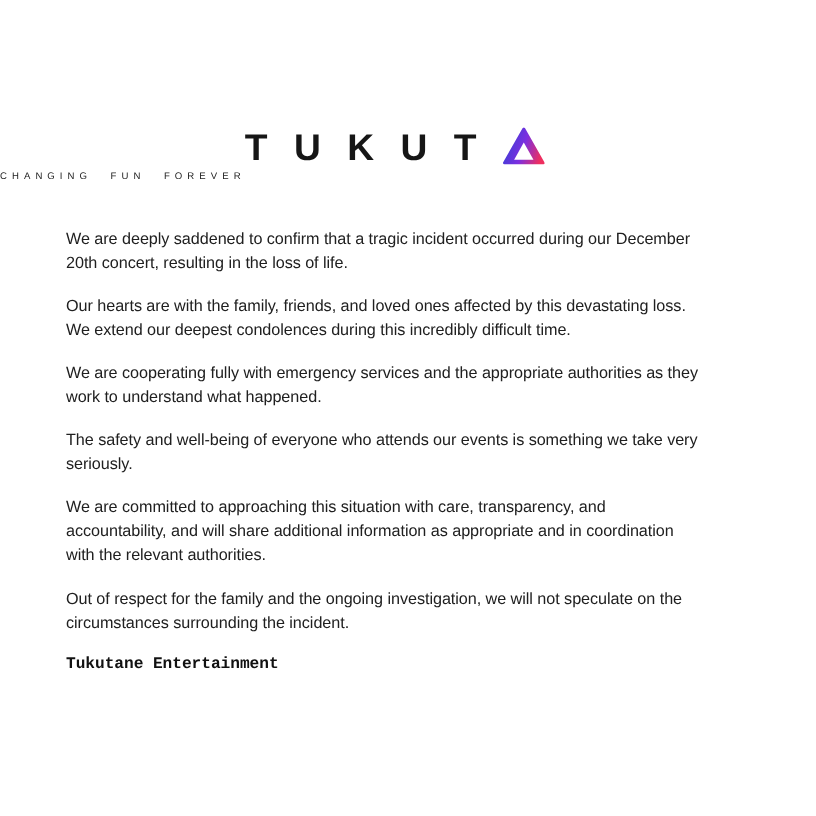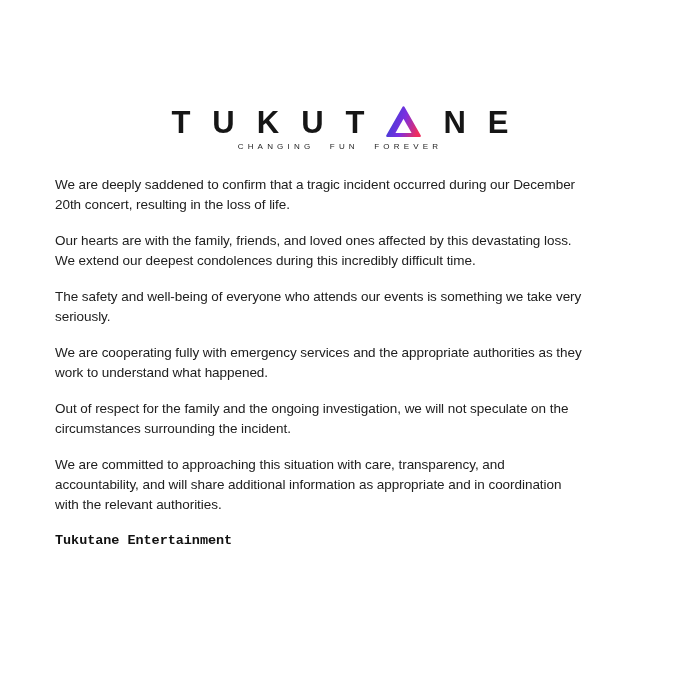--- a/index.html
+++ b/index.html
@@ -13,21 +13,21 @@
     width: 680px; height: 680px;
     background: #ffffff;
     overflow: hidden;
   }
 
   
   .logo-block {
     position: absolute;
     top: 100px; left: 0;
     width: 680px;
-    text-align: center;
+    text-align: left;
   }
   .wordmark {
     display: flex;
     justify-content: center;
     align-items: flex-end;
     color: #161616;
     font-weight: 700;
     font-size: 31px;
     line-height: 1;
     height: 38px;
@@ -50,21 +50,21 @@
     font-size: 8px;
     font-weight: 400;
     letter-spacing: 4.2px;
     word-spacing: 9px;
     color: #1d1d1d;
   }
 
   
   .statement {
     position: absolute;
-    left: 55px; top: 175px;
+    left: 55px; top: 189px;
     width: 585px;
     color: #202020;
     font-size: 13.5px;
     line-height: 20px;
     letter-spacing: -0.05px;
   }
   .statement p {
     margin: 0 0 16px 0;
     white-space: pre-line;
   }
@@ -88,35 +88,34 @@
         <defs>
           <linearGradient id="triGrad" x1="0" y1="0.35" x2="1" y2="0.65">
             <stop offset="0" stop-color="#3a3fd4"></stop>
             <stop offset="0.5" stop-color="#7c2fe0"></stop>
             <stop offset="1" stop-color="#ee2e5f"></stop>
           </linearGradient>
         </defs>
         <path d="M50 4 L96 85 L4 85 Z" fill="url(#triGrad)" stroke="url(#triGrad)" stroke-width="7" stroke-linejoin="round"></path>
         <path d="M50 36 L73 77 L27 77 Z" fill="#ffffff"></path>
       </svg>
-      <span class="wm-post">NE</span>
     </div>
     <div class="tagline">CHANGING FUN FOREVER</div>
   </header>
 
   <main class="statement">
     <p>We are deeply saddened to confirm that a tragic incident occurred during our December
 20th concert, resulting in the loss of life.</p>
     <p>Our hearts are with the family, friends, and loved ones affected by this devastating loss.
 We extend our deepest condolences during this incredibly difficult time.</p>
+    <p>We are cooperating fully with emergency services and the appropriate authorities as they
+work to understand what happened.</p>
     <p>The safety and well-being of everyone who attends our events is something we take very
 seriously.</p>
-    <p>We are cooperating fully with emergency services and the appropriate authorities as they
-work to understand what happened.</p>
-    <p>Out of respect for the family and the ongoing investigation, we will not speculate on the
-circumstances surrounding the incident.</p>
     <p>We are committed to approaching this situation with care, transparency, and
 accountability, and will share additional information as appropriate and in coordination
 with the relevant authorities.</p>
+    <p>Out of respect for the family and the ongoing investigation, we will not speculate on the
+circumstances surrounding the incident.</p>
     <p class="signature-line">Tukutane Entertainment</p>
   </main>
 
 </div>
 
 </body></html>

